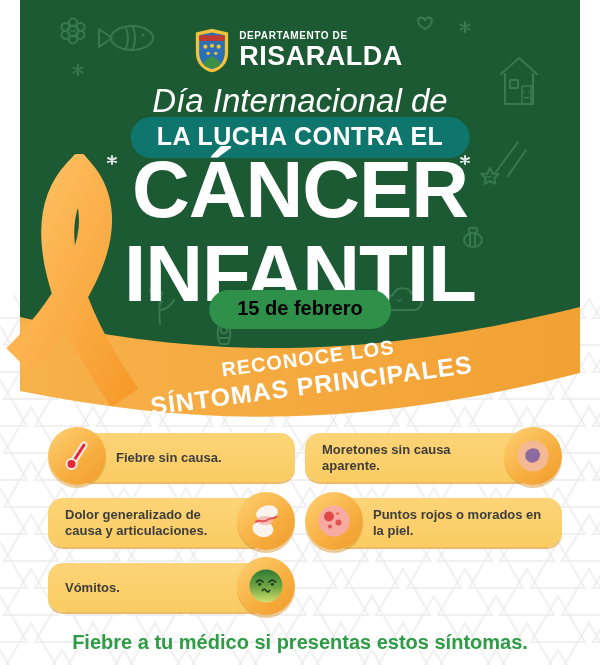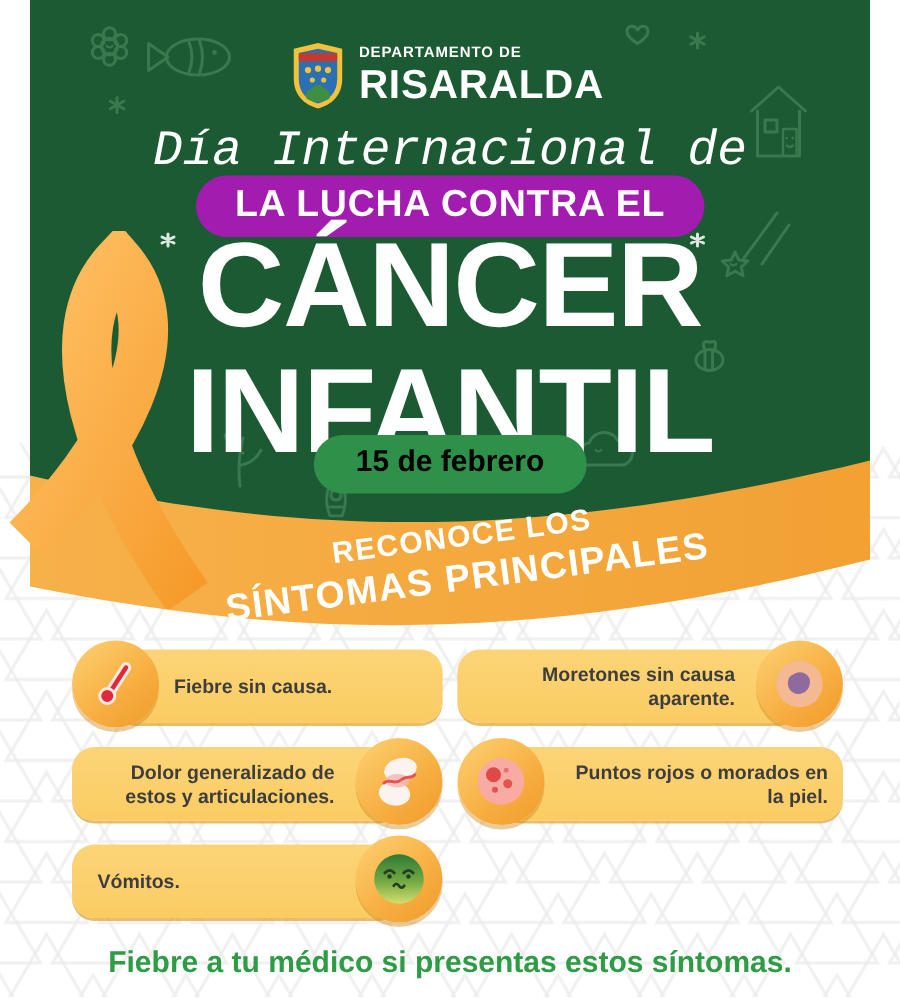--- a/index.html
+++ b/index.html
@@ -24,35 +24,35 @@
   .ribbon { position:absolute; left:6px; top:154px; z-index:4; }
 
   
   .logo-row { position:absolute; left:0; top:27px; width:596px; display:flex; justify-content:center;
               align-items:center; gap:8px; z-index:5; }
   .logo-text { color:#fff; line-height:1; }
   .logo-small { font-size:10px; font-weight:700; letter-spacing:0.6px; margin-bottom:2px; }
   .logo-big { font-size:27px; font-weight:800; letter-spacing:0.5px; }
 
   .script-line { position:absolute; left:0; top:82px; width:600px; text-align:center; z-index:5;
-                 color:#fff; font-family:Liberation Mono, monospace; font-style:italic; font-size:33px; }
+                 color:#fff; font-family:Liberation Sans, sans-serif; font-style:italic; font-size:33px; }
   .banner-pill { position:absolute; left:50%; top:117px; transform:translateX(-50%); z-index:5;
-                 background:#a21caf; color:#fff; font-size:25px; font-weight:800; letter-spacing:0.5px;
+                 background:#0f766e; color:#fff; font-size:25px; font-weight:800; letter-spacing:0.5px;
                  padding:5px 26px 7px; border-radius:24px; white-space:nowrap; }
   .title-line { position:absolute; left:0; width:600px; text-align:center; z-index:5;
                 color:#fff; font-weight:800; font-size:80px; line-height:1; letter-spacing:-1px; }
   .title-1 { top:150px; }
   .title-2 { top:234px; }
   .date-pill { position:absolute; left:50%; top:290px; transform:translateX(-50%); z-index:5;
                background:#2F9049; color:#000000; font-size:20px; font-weight:800;
                padding:7px 28px 9px; border-radius:25px; white-space:nowrap; }
 
   
   .symptoms { position:absolute; left:48px; top:430px; width:514px; z-index:6;
-              display:grid; grid-template-columns:247px 257px; column-gap:10px; row-gap:11px;text-align:right; }
+              display:grid; grid-template-columns:247px 257px; column-gap:10px; row-gap:11px; }
   .cell { position:relative; height:54px; }
   .pill { position:absolute; top:3px; bottom:2px; background:linear-gradient(180deg,#FCD478,#FACC62);
           border-radius:15px; box-shadow:0 2px 0 rgba(226,160,49,0.7);
           display:flex; align-items:center; color:#3D3D3D; font-size:13px; font-weight:700; line-height:16px; }
   .cell-left  .pill { left:28px; right:0; padding:4px 10px 4px 40px; }
   .cell-right .pill { left:0; right:28px; padding:4px 44px 4px 17px; }
   .bubble { position:absolute; top:-3px; width:58px; height:58px; border-radius:50%;
             background:linear-gradient(140deg,#FCCB6B 10%,#F7AE3F 60%,#EF9B2C 100%);
             box-shadow:0 3px 0 rgba(211,140,32,0.45);
             display:flex; align-items:center; justify-content:center; z-index:2; }
@@ -231,21 +231,21 @@
     <div class="cell cell-right">
       <div class="bubble">
         <svg width="36" height="36" viewBox="0 0 36 36">
           <ellipse cx="19" cy="10" rx="11" ry="7.5" fill="#FBF3EE" transform="rotate(-14 19 10)"></ellipse>
           <ellipse cx="15" cy="26" rx="10.5" ry="8" fill="#FBF3EE" transform="rotate(10 15 26)"></ellipse>
           <ellipse cx="17" cy="17.5" rx="8" ry="4.5" fill="#F3B9B4" opacity="0.85"></ellipse>
           <path d="M8,19 C12,15.5 15,21 20,16.5 C23,14 26,16.5 28.5,13.5" stroke="#E25555" stroke-width="2" fill="none" stroke-linecap="round"></path>
         </svg>
       </div>
       <div class="pill">
-          <span>Dolor generalizado de estos y articulaciones.</span>
+          <span>Dolor generalizado de causa y articulaciones.</span>
         </div>
     </div>
 
     <div class="cell cell-left">
       <div class="bubble">
         <svg width="36" height="36" viewBox="0 0 36 36">
           <circle cx="18" cy="18" r="15.5" fill="#F7ABA3"></circle>
           <circle cx="13" cy="13.5" r="5" fill="#E14949"></circle>
           <circle cx="22.5" cy="19.5" r="3" fill="#E14949" opacity="0.9"></circle>
           <circle cx="14" cy="23.5" r="2" fill="#E14949" opacity="0.9"></circle>

